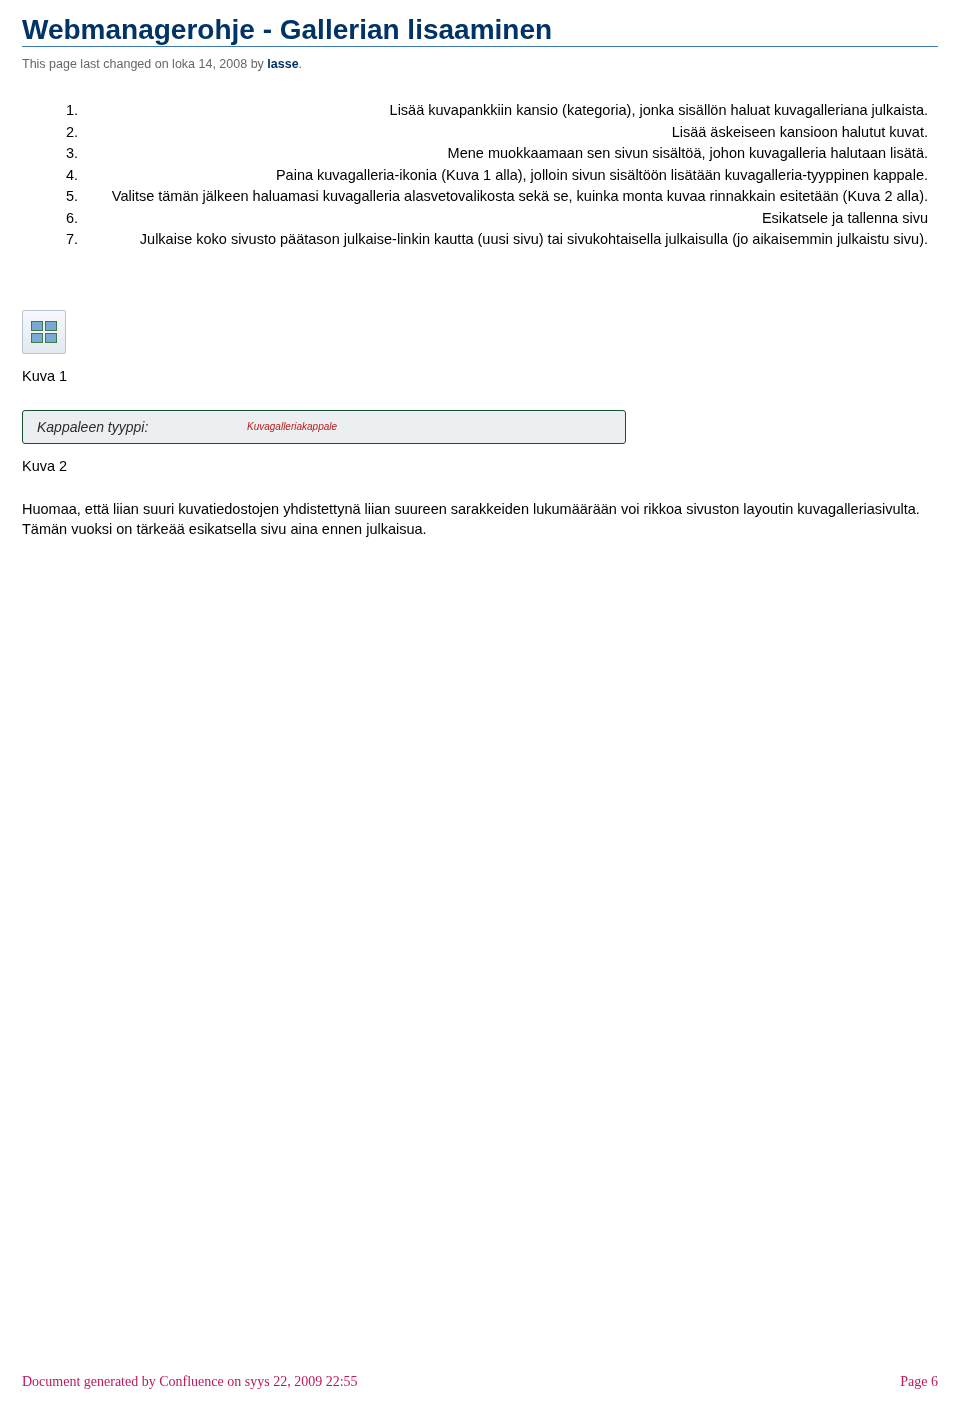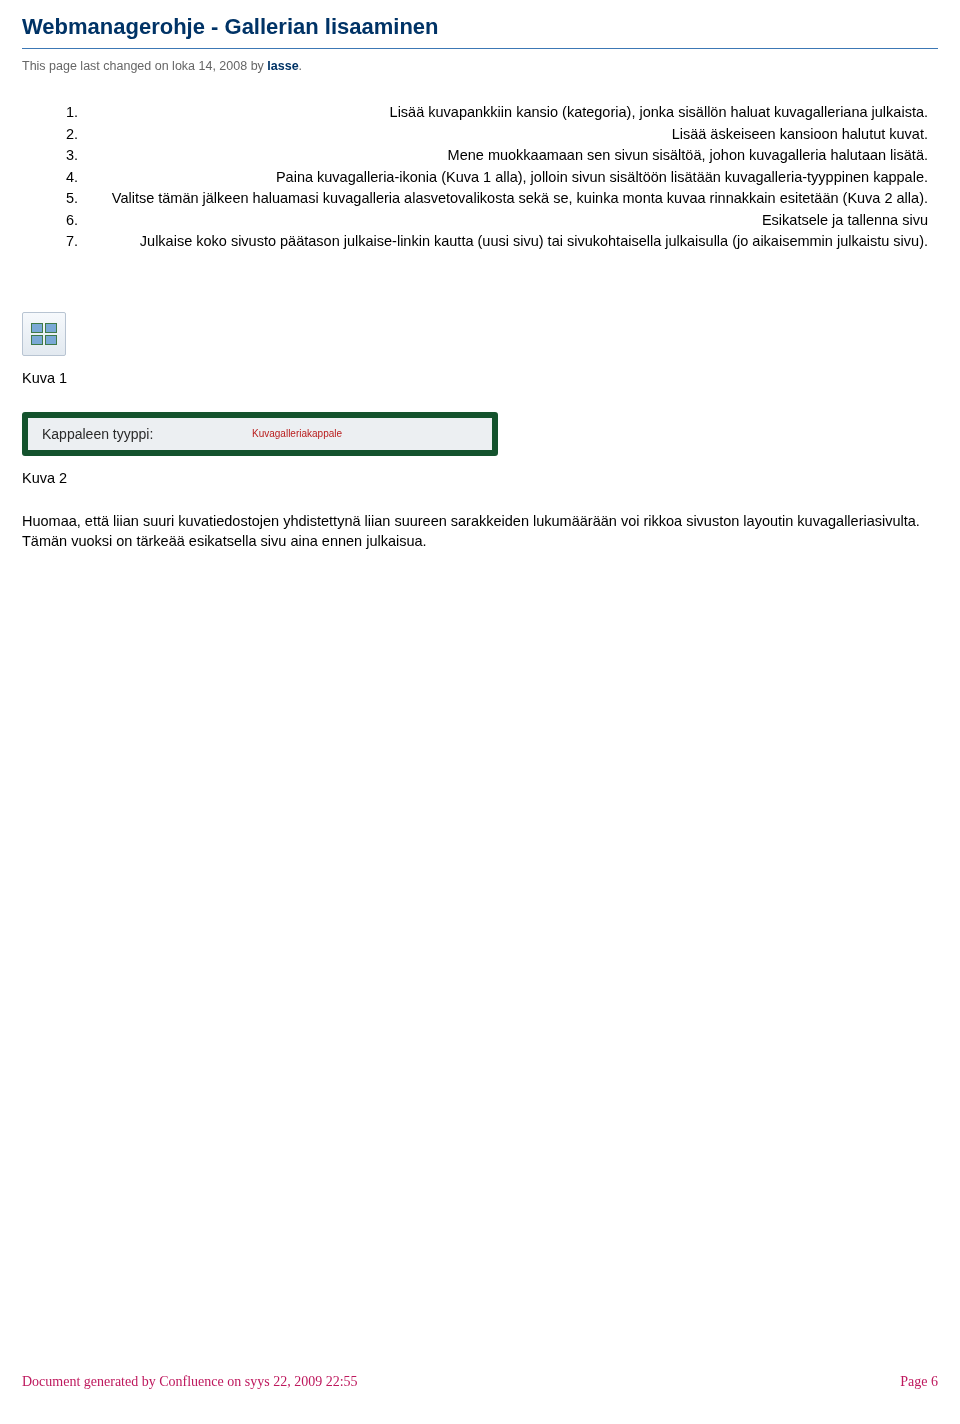--- a/index.html
+++ b/index.html
@@ -8,23 +8,23 @@
     height: 1424px;
     background: #fff;
     font-family: Verdana, Arial, sans-serif;
     font-size: 14.5px;
     color: #000;
     position: relative;
     padding: 14px 22px 0 22px;
   }
   .title {
     color: #003366;
-    font-size: 22px;
+    font-size: 28px;
     font-weight: bold;
-    margin-bottom: 8px;
+    margin-bottom: 0;
   }
   .hr {
     border: none;
     border-top: 1px solid #3c78b5;
     margin-bottom: 10px;
   }
   .meta {
     color: #666;
     font-size: 12.5px;
     margin-bottom: 30px;
@@ -60,25 +60,26 @@
     gap: 2px;
   }
   .icon-inner span {
     background: #7aa9d6;
     border: 1px solid #3e7a48;
   }
   .caption {
     margin-bottom: 26px;
   }
   .form-panel {
-    width: 476px;
+    width: 604px;
     background: #eceff2;
     border-radius: 3px;
-    border: 6px solid #14532d;
+    border: 1px solid #14532d;
     margin-bottom: 14px;
+    font-style: italic;
   }
   .form-row {
     display: flex;
     align-items: center;
     padding: 8px 14px;
   }
   .form-row + .form-row { border-top: 1px solid #dfe3e8; }
   .form-label {
     width: 210px;
     color: #2b2b2b;

